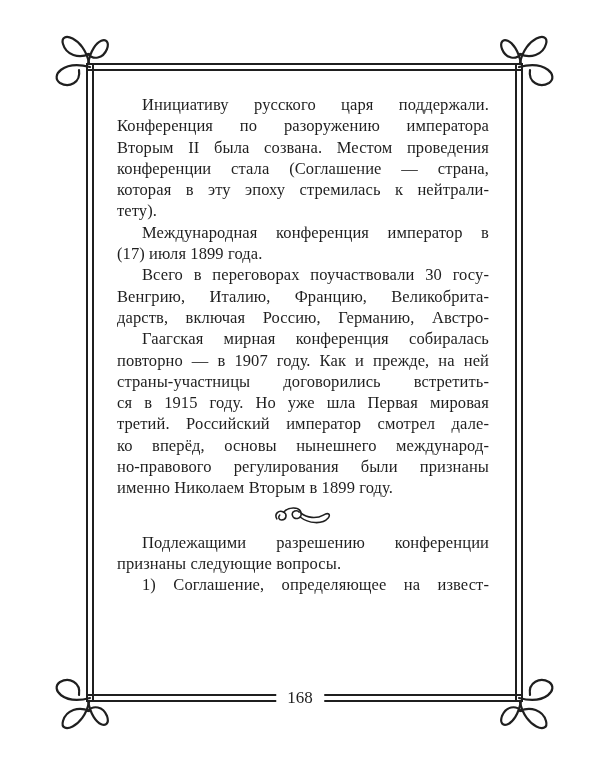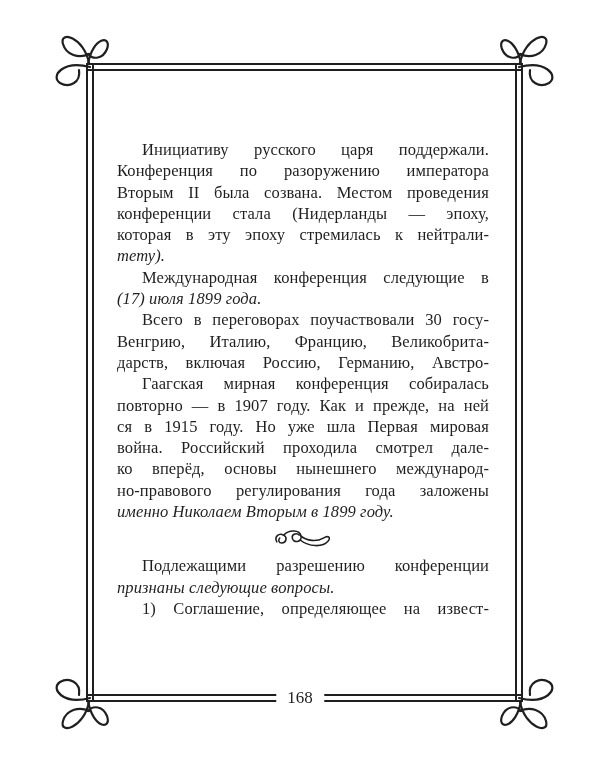--- a/index.html
+++ b/index.html
@@ -16,29 +16,29 @@
   .b-right  { left:515px; top:63px;  width:8px;   height:639px; border-left:2px solid var(--ink); border-right:2px solid var(--ink); }
 
   .knot { position:absolute; width:64px; height:64px; }
   .knot svg { display:block; width:100%; height:100%; }
   .knot path { fill:none; stroke:var(--ink); stroke-width:2.2; stroke-linecap:round; }
   .k-tl { left:48px;  top:25px; }
   .k-tr { left:497px; top:25px;  transform:scaleX(-1); }
   .k-bl { left:48px;  top:676px; transform:scaleY(-1); }
   .k-br { left:497px; top:676px; transform:scale(-1,-1); }
 
-  .text-block { position:absolute; left:117px; top:94px; width:372px;margin-top:45px; }
+  .text-block { position:absolute; left:117px; top:94px; width:372px; }
   .paragraph { margin:0; }
   .text-line {
     font-size:16.5px; line-height:21.3px;
     text-align:justify; text-align-last:justify;
     white-space:nowrap; letter-spacing:0.1px;
   }
   .text-line.indent { padding-left:25px; }
-  .text-line.par-last { text-align-last:left;font-style:italic; }
+  .text-line.par-last { text-align-last:left; }
 
   .divider { width:62px; height:24px; margin:6px auto 3px; }
   .divider svg { display:block; width:100%; height:100%; }
   .divider path { fill:none; stroke:var(--ink); stroke-width:1.6; stroke-linecap:round; }
 
   .page-number {
     position:absolute; top:686px; left:50%; transform:translateX(-50%);
     background:var(--paper); padding:0 11px;
     font-size:17px; line-height:23px; color:var(--ink);
   }
@@ -81,40 +81,41 @@
       <path d="M42,42 C15,35 2,51 12,58 C21,63 33,58 31,45"></path>
     </svg>
   </div>
 
   <div class="text-block">
     <div id="text-top">
         <div class="paragraph">
           <div class="text-line indent">Инициативу русского царя поддержали.</div>
           <div class="text-line">Конференция по разоружению императора</div>
           <div class="text-line">Вторым II была созвана. Местом проведения</div>
-          <div class="text-line">конференции стала (Нидерланды — эпоху,</div>
+          <div class="text-line">конференции стала (Соглашение — страна,</div>
           <div class="text-line">которая в эту эпоху стремилась к нейтрали-</div>
           <div class="text-line par-last">тету).</div>
         </div>
         <div class="paragraph">
-          <div class="text-line indent">Международная конференция следующие в</div>
+          <div class="text-line indent">Международная конференция император в</div>
           <div class="text-line par-last">(17) июля 1899 года.</div>
         </div>
         <div class="paragraph">
           <div class="text-line indent">Всего в переговорах поучаствовали 30 госу-</div>
           <div class="text-line">Венгрию, Италию, Францию, Великобрита-</div>
           <div class="text-line">дарств, включая Россию, Германию, Австро-</div>
         </div>
         <div class="paragraph">
           <div class="text-line indent">Гаагская мирная конференция собиралась</div>
           <div class="text-line">повторно — в 1907 году. Как и прежде, на ней</div>
+          <div class="text-line">страны-участницы договорились встретить-</div>
           <div class="text-line">ся в 1915 году. Но уже шла Первая мировая</div>
-          <div class="text-line">война. Российский проходила смотрел дале-</div>
+          <div class="text-line">третий. Российский император смотрел дале-</div>
           <div class="text-line">ко вперёд, основы нынешнего международ-</div>
-          <div class="text-line">но-правового регулирования года заложены</div>
+          <div class="text-line">но-правового регулирования были признаны</div>
           <div class="text-line par-last">именно Николаем Вторым в 1899 году.</div>
         </div>
       </div>
 
     <div class="divider">
       <svg viewBox="0 0 64 24" aria-hidden="true">
         <path d="M5,14 C2,9 7,4 12,7 C16,9 15,15 10,15 C7,15 6,12 8,10"></path>
         <path d="M12,7 C17,1 29,1 30,8 C31,14 22,16 21,10 C20,6 26,4 28,7"></path>
         <path d="M30,8 C36,13 46,14 53,10 C58,7 61,9 58,13 C52,20 38,19 29,12"></path>
       </svg>

